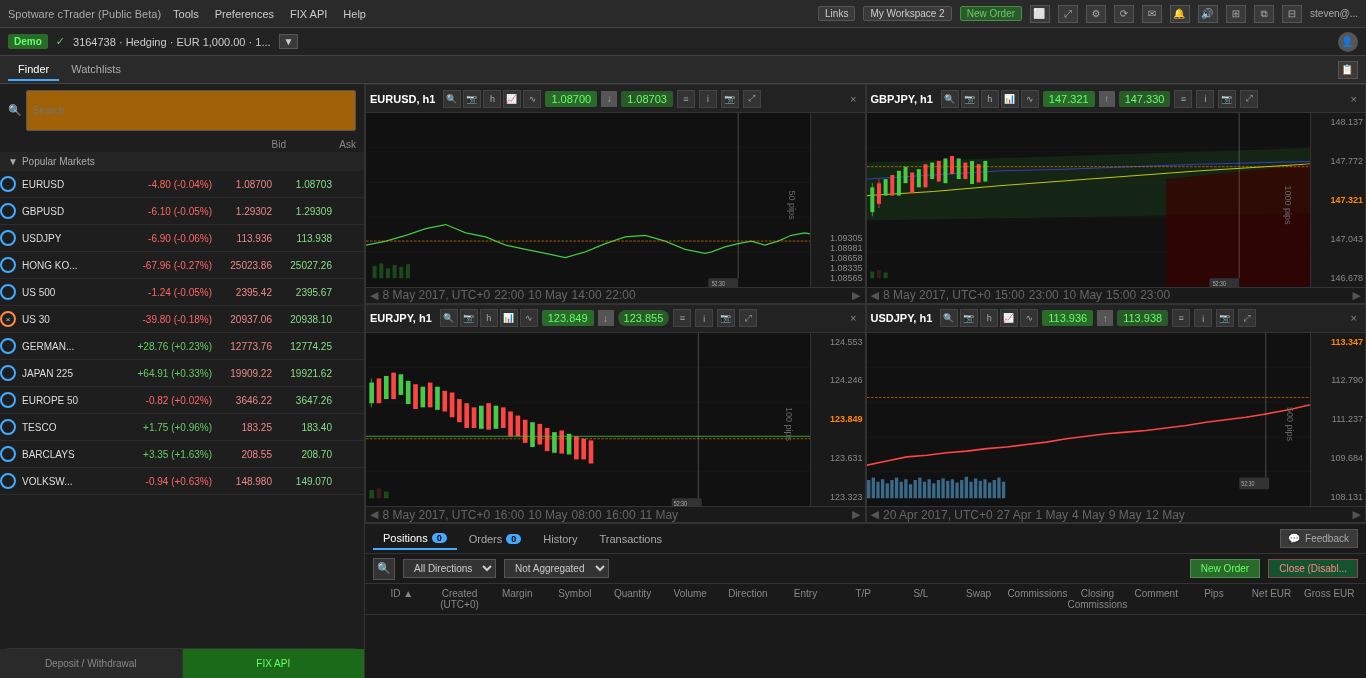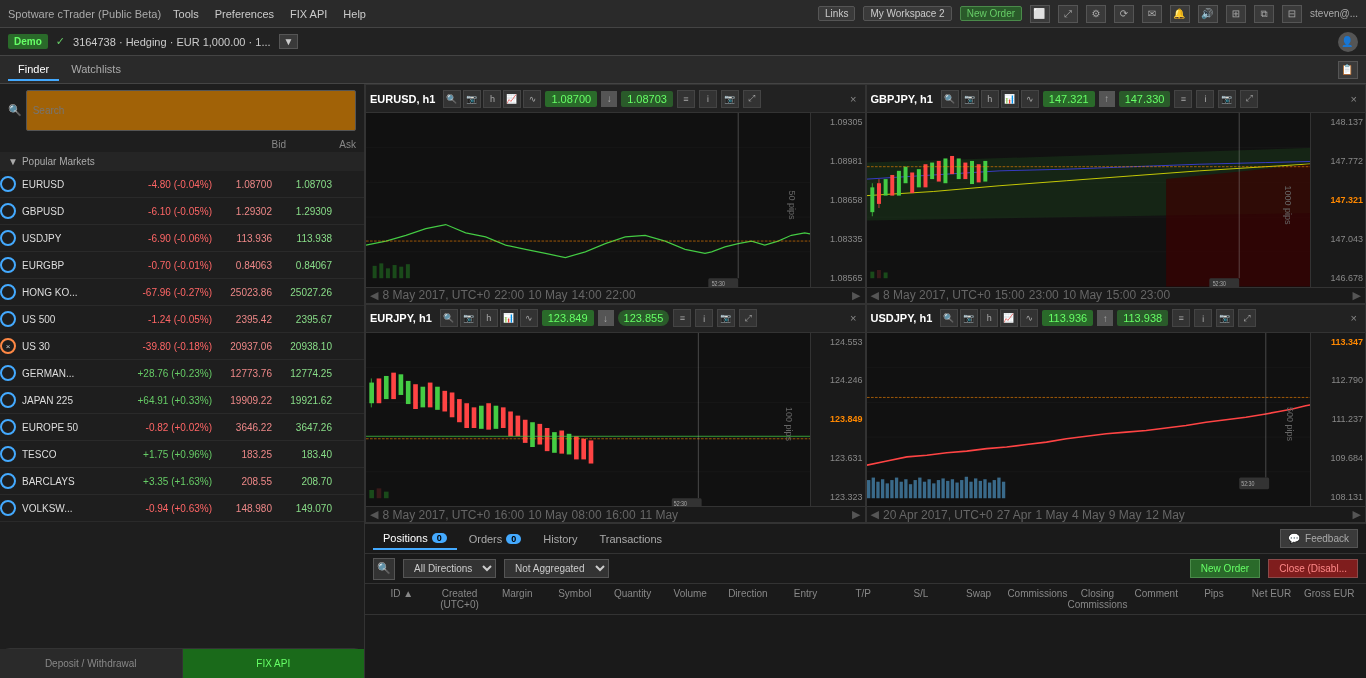--- a/index.html
+++ b/index.html
@@ -75,21 +75,21 @@
 
     
     .bottom-panel { height: 155px; background: #1a1a1a; border-top: 1px solid #333; display: flex; flex-direction: column; }
     .bottom-tabs { display: flex; align-items: center; height: 30px; border-bottom: 1px solid #333; padding: 0 8px; gap: 2px; }
     .bottom-tab { padding: 4px 10px; color: #aaa; cursor: pointer; font-size: 11px; display: flex; align-items: center; gap: 4px; }
     .bottom-tab.active { color: #fff; border-bottom: 2px solid #4af; }
     .badge { background: #4af; color: #000; border-radius: 8px; padding: 0 5px; font-size: 9px; font-weight: bold; }
     .bottom-toolbar { display: flex; align-items: center; height: 30px; padding: 0 8px; gap: 8px; border-bottom: 1px solid #333; }
     .select-box { background: #333; border: 1px solid #555; color: #ccc; padding: 2px 6px; font-size: 10px; cursor: pointer; }
     .new-order-btn { background: #2a6a2a; color: #6f6; border: 1px solid #4a8a4a; padding: 3px 10px; font-size: 10px; cursor: pointer; margin-left: auto; }
-    .close-btn-bar { background: #7f1d1d; color: #f88; border: 1px solid #8a4a4a; padding: 3px 10px; font-size: 10px; cursor: pointer; }
+    .close-btn-bar { background: #14532d; color: #f88; border: 1px solid #8a4a4a; padding: 3px 10px; font-size: 10px; cursor: pointer; }
     .table-header { display: flex; padding: 4px 8px; color: #888; font-size: 10px; border-bottom: 1px solid #333; }
     .table-col { flex: 1; text-align: center; }
 
     
     .chart-svg { width: 100%; height: 100%; }
   </style>
 </head>
 <body>
 
 <div class="top-bar">
@@ -173,27 +173,20 @@
   </div>
         <div class="market-row">
     <div class="market-icon" style="border-color:#4af;"></div>
     <div class="market-name">USDJPY</div>
     <div class="market-change neg">-6.90 (-0.06%)</div>
     <div class="market-bid">113.936</div>
     <div class="market-ask">113.938</div>
   </div>
         <div class="market-row">
     <div class="market-icon" style="border-color:#4af;"></div>
-    <div class="market-name">EURGBP</div>
-    <div class="market-change neg">-0.70 (-0.01%)</div>
-    <div class="market-bid">0.84063</div>
-    <div class="market-ask">0.84067</div>
-  </div>
-        <div class="market-row">
-    <div class="market-icon" style="border-color:#4af;"></div>
     <div class="market-name">HONG KO...</div>
     <div class="market-change neg">-67.96 (-0.27%)</div>
     <div class="market-bid">25023.86</div>
     <div class="market-ask">25027.26</div>
   </div>
         <div class="market-row">
     <div class="market-icon" style="border-color:#4af;"></div>
     <div class="market-name">US 500</div>
     <div class="market-change neg">-1.24 (-0.05%)</div>
     <div class="market-bid">2395.42</div>
@@ -302,21 +295,21 @@
             <rect x="680" y="148" width="65" height="14" fill="#f80" rx="2"></rect>
             <text x="685" y="158" fill="#000" font-size="9" font-weight="bold">1.08700</text>
 
             <line x1="560" y1="0" x2="560" y2="200" stroke="#aaa" stroke-width="0.5"></line>
             <rect x="515" y="200" width="45" height="14" fill="#333" rx="2"></rect>
             <text x="520" y="210" fill="#aaa" font-size="8">52:30</text>
           </svg>
           
           <div style="position:absolute;right:58px;top:50%;color:#666;font-size:9px;transform:rotate(90deg);transform-origin:center;white-space:nowrap;">50 pips</div>
           
-          <div style="position:absolute;right:0;top:0;bottom:0;width:55px;background:#1a1a1a;border-left:1px solid #333;display:flex;flex-direction:column;justify-content:space-between;padding:4px 2px;">
+          <div style="position:absolute;right:0;top:0;bottom:0;width:55px;background:#1a1a1a;border-left:1px solid #333;display:flex;flex-direction:column;justify-content:flex-end;padding:4px 2px;">
             <span style="color:#888;font-size:9px;text-align:right;display:block;">1.09305</span>
             <span style="color:#888;font-size:9px;text-align:right;display:block;">1.08981</span>
             <span style="color:#888;font-size:9px;text-align:right;display:block;">1.08658</span>
             <span style="color:#888;font-size:9px;text-align:right;display:block;">1.08335</span>
             <span style="color:#888;font-size:9px;text-align:right;display:block;">1.08565</span>
           </div>
         </div>
         <div class="chart-bottom-bar">
           <span style="color:#555;cursor:pointer;">◀</span>
           <span class="time-label">8 May 2017, UTC+0</span>

